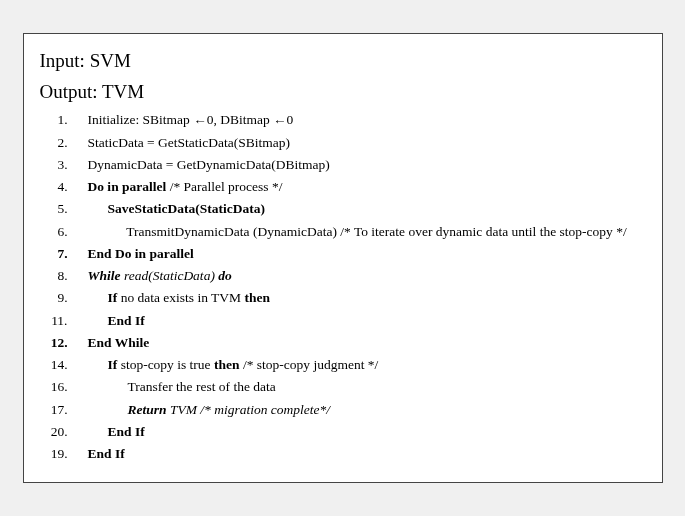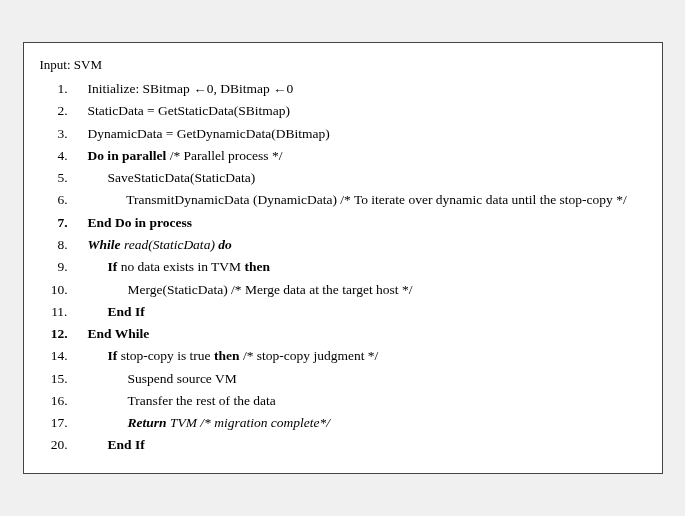--- a/index.html
+++ b/index.html
@@ -18,21 +18,21 @@
     }
     .algorithm-box {
       background: #ffffff;
       border: 1.5px solid #444;
       padding: 12px 16px 16px 16px;
       width: 640px;
       font-size: 13.5px;
       line-height: 1.65;
     }
     .header-line {
-      font-size: 13px;
+      font-size: 19px;
       line-height: 1.6;
     }
     .code-table {
       width: 100%;
       border-collapse: collapse;
       margin-top: 2px;
     }
     .code-table td {
       vertical-align: top;
       padding: 0;
@@ -47,85 +47,82 @@
     }
     .line-content {
       padding-left: 2px;
     }
   </style>
 </head>
 <body>
 
 <div class="algorithm-box">
   <div class="header-line">Input: SVM</div>
+  <div class="header-line">Output: TVM</div>
   <table class="code-table">
     <tbody id="code-body">
         <tr>
           <td class="line-num">1.</td>
           <td class="line-content" style="padding-left: 20px;">Initialize: SBitmap ←0, DBitmap ←0</td>
         </tr>
         <tr>
           <td class="line-num">2.</td>
           <td class="line-content" style="padding-left: 20px;">StaticData = GetStaticData(SBitmap)</td>
         </tr>
         <tr>
           <td class="line-num">3.</td>
           <td class="line-content" style="padding-left: 20px;">DynamicData = GetDynamicData(DBitmap)</td>
         </tr>
         <tr>
           <td class="line-num">4.</td>
           <td class="line-content" style="padding-left: 20px;"><strong>Do in parallel</strong> /* Parallel process */</td>
         </tr>
         <tr>
           <td class="line-num">5.</td>
-          <td class="line-content" style="padding-left: 40px;">SaveStaticData(StaticData)</td>
+          <td class="line-content" style="padding-left: 40px; font-weight: bold;">SaveStaticData(StaticData)</td>
         </tr>
         <tr>
           <td class="line-num">6.</td>
           <td class="line-content" style="padding-left: 40px; text-align: center;">TransmitDynamicData (DynamicData) /* To iterate over dynamic data until the stop-copy */</td>
         </tr>
         <tr>
           <td class="line-num"><strong>7.</strong></td>
-          <td class="line-content" style="padding-left: 20px;"><strong>End Do in process</strong></td>
+          <td class="line-content" style="padding-left: 20px;"><strong>End Do in parallel</strong></td>
         </tr>
         <tr>
           <td class="line-num">8.</td>
           <td class="line-content" style="padding-left: 20px; font-style: italic;"><strong>While</strong> read(StaticData) <strong>do</strong></td>
         </tr>
         <tr>
           <td class="line-num">9.</td>
           <td class="line-content" style="padding-left: 40px;"><strong>If</strong> no data exists in TVM <strong>then</strong></td>
-        </tr>
-        <tr>
-          <td class="line-num">10.</td>
-          <td class="line-content" style="padding-left: 60px;">Merge(StaticData) /* Merge data at the target host */</td>
         </tr>
         <tr>
           <td class="line-num">11.</td>
           <td class="line-content" style="padding-left: 40px;"><strong>End If</strong></td>
         </tr>
         <tr>
           <td class="line-num"><strong>12.</strong></td>
           <td class="line-content" style="padding-left: 20px;"><strong>End While</strong></td>
         </tr>
         <tr>
           <td class="line-num">14.</td>
           <td class="line-content" style="padding-left: 40px;"><strong>If</strong> stop-copy is true <strong>then</strong> /* stop-copy judgment */</td>
         </tr>
         <tr>
-          <td class="line-num">15.</td>
-          <td class="line-content" style="padding-left: 60px;">Suspend source VM</td>
-        </tr>
-        <tr>
           <td class="line-num">16.</td>
           <td class="line-content" style="padding-left: 60px;">Transfer the rest of the data</td>
         </tr>
         <tr>
           <td class="line-num">17.</td>
           <td class="line-content" style="padding-left: 60px; font-style: italic;"><strong>Return</strong> TVM /* migration complete*/</td>
         </tr>
         <tr>
           <td class="line-num">20.</td>
           <td class="line-content" style="padding-left: 40px;"><strong>End If</strong></td>
         </tr>
+        <tr>
+          <td class="line-num">19.</td>
+          <td class="line-content" style="padding-left: 20px;"><strong>End If</strong></td>
+        </tr>
       </tbody>
   </table>
 </div>
 
 </body></html>

